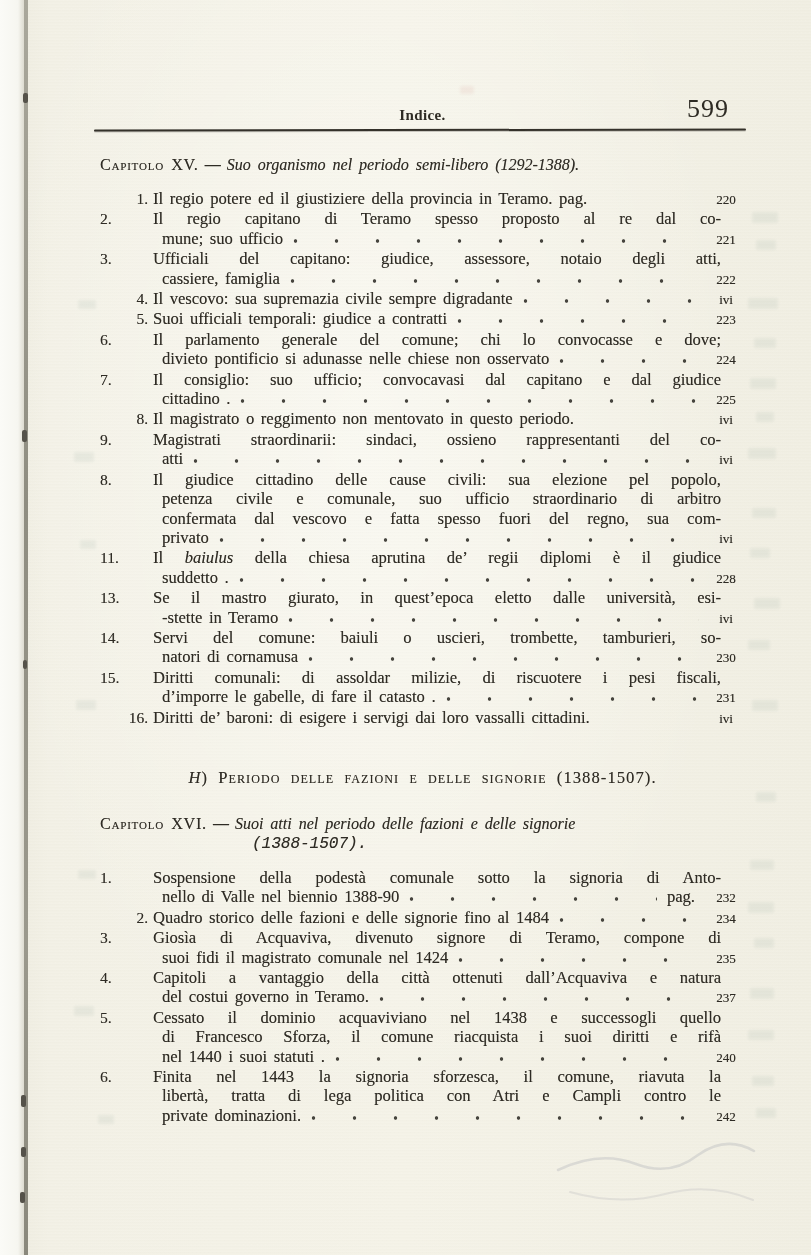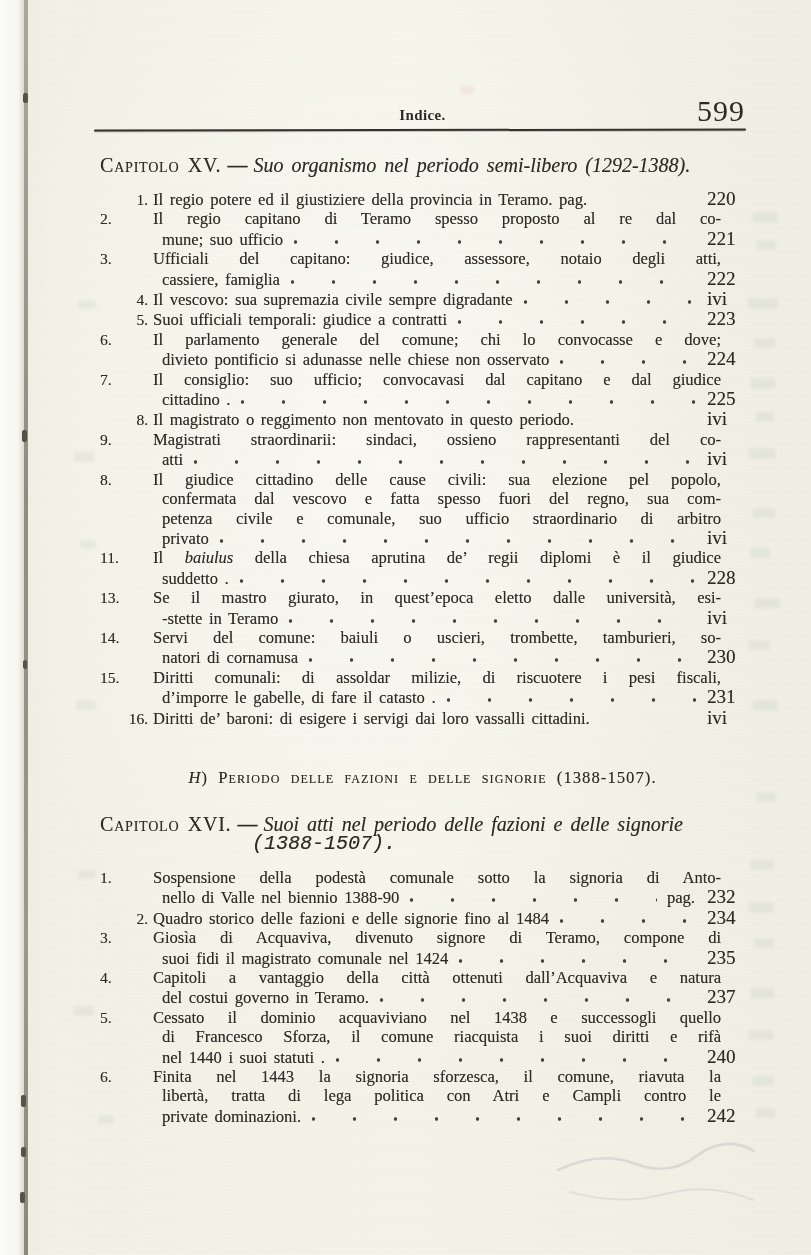--- a/index.html
+++ b/index.html
@@ -16,44 +16,44 @@
     background:linear-gradient(90deg,#fbfbf7 0%,#f6f6f0 75%,#dddbd0 100%);}
   .edge-line{position:absolute;left:24px;top:0;width:4px;height:100%;
     background:linear-gradient(180deg,#aaa89c,#8f8d81 40%,#9b998d 75%,#8a887c);}
   .nick{position:absolute;background:#55524a;border-radius:2px;}
   .artifact{position:absolute;background:#7d978b;opacity:.10;border-radius:2px;filter:blur(1.5px);}
   .artifact.warm{background:#d9a8a0;opacity:.16;}
 
   .header-row{position:absolute;top:98px;left:100px;width:645px;height:28px;}
   .running-title{position:absolute;left:0;right:0;bottom:2px;text-align:center;
     font-weight:bold;font-size:15px;letter-spacing:.4px;}
-  .page-num-hdr{position:absolute;right:0;top:-4px;font-size:30px;letter-spacing:1px;margin-left:20px;}
+  .page-num-hdr{position:absolute;right:16px;top:-4px;font-size:26px;letter-spacing:1px;margin-left:20px;}
   .rule{position:absolute;top:129px;left:94px;width:652px;height:2px;background:#34312a;
     border-radius:1px;box-shadow:0 1px 0 rgba(52,49,42,.25);transform:rotate(-.08deg);}
 
   .sections{position:absolute;top:155px;left:100px;width:645px;
     font-size:16.5px;line-height:19.4px;word-spacing:2.5px;
     text-shadow:.2px .2px .3px rgba(46,43,36,.45);}
-  .chapter-heading{font-size:20px;line-height:20px;margin:0 0 14px 0;}
+  .chapter-heading{font-size:16px;line-height:20px;margin:0 0 14px 0;}
   .chap-label{font-variant:small-caps;letter-spacing:.8px;}
   .chap-dash{padding:0 6px;font-weight:bold;}
   .chap-title{font-style:italic;word-spacing:3px;}
   .chap-title-cont{font-style:italic;padding-left:152px;line-height:20px;font-family:Liberation Mono, monospace;}
   .entries{margin:0;}
   .line{display:flex;align-items:baseline;}
   .line .num{flex:0 0 53px;text-align:right;padding-right:5px;box-sizing:border-box;
     font-size:15.5px;display:inline-block;}
   .line.fill{display:block;text-align:justify;text-align-last:justify;margin-right:24px;}
   .line.fill .num{width:53px;}
   .line.cont{padding-left:62px;}
   .leader{flex:1 1 auto;min-width:6px;height:14px;margin:0 8px 0 10px;
     background-image:radial-gradient(circle at 2.5px 11px, rgba(40,38,32,.85) 1.35px, rgba(0,0,0,0) 2.1px);
     background-repeat:repeat-x;background-size:41px 14px;}
   .leader.nodots{background-image:none;}
-  .pg{flex:0 0 38px;text-align:left;font-size:19px;}
+  .pg{flex:0 0 38px;text-align:center;font-size:13px;}
   .paglabel{margin:0 12px 0 2px;}
   .it{font-style:italic;font-variant:normal;}
   .part-heading{text-align:center;margin:40px 0 0 0;font-size:16.5px;line-height:20px;
     font-variant:small-caps;letter-spacing:1.1px;word-spacing:5px;}
   .chapter-heading.second{margin-top:26px;}
   .scribble{position:absolute;left:540px;top:1130px;filter:blur(.7px);}
 </style>
 </head>
 <body>
 
@@ -174,22 +174,22 @@
         <div class="entry">
           <div class="line first fill"><span class="num">9.</span><span class="txt">Magistrati straordinarii: sindaci, ossieno rappresentanti del co-</span></div>
           <div class="line cont last">
             <span class="txt">atti</span>
             <span class="leader"></span>
             <span class="pg">ivi</span>
           </div>
         </div>
         <div class="entry">
           <div class="line first fill"><span class="num">8.</span><span class="txt">Il giudice cittadino delle cause civili: sua elezione pel popolo,</span></div>
+          <div class="line cont fill"><span class="txt">petenza civile e comunale, suo ufficio straordinario di arbitro</span></div>
           <div class="line cont fill"><span class="txt">confermata dal vescovo e fatta spesso fuori del regno, sua com-</span></div>
-          <div class="line cont fill"><span class="txt">petenza civile e comunale, suo ufficio straordinario di arbitro</span></div>
           <div class="line cont last">
             <span class="txt">privato</span>
             <span class="leader"></span>
             <span class="pg">ivi</span>
           </div>
         </div>
         <div class="entry">
           <div class="line first fill"><span class="num">11.</span><span class="txt"><span>Il </span><span class="it">baiulus</span><span> della chiesa aprutina de’ regii diplomi è il giudice</span></span></div>
           <div class="line cont last">
             <span class="txt">suddetto .</span>

